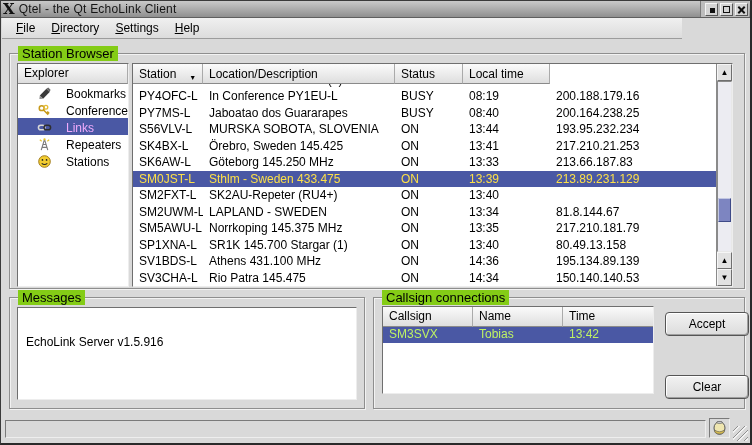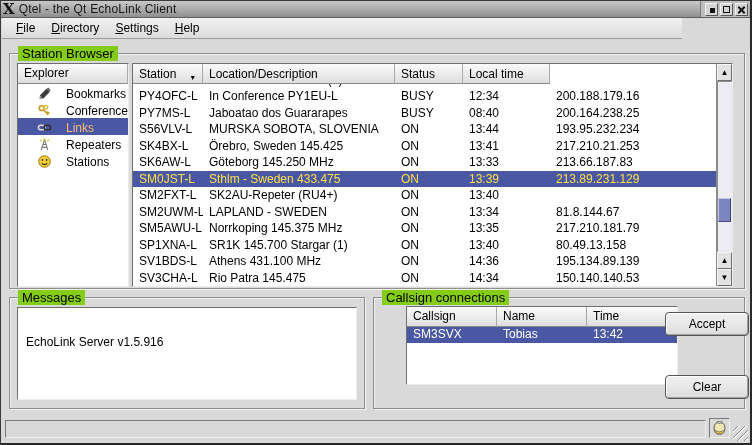--- a/index.html
+++ b/index.html
@@ -39,21 +39,21 @@
   .gb-label { position:absolute; top:-8px; left:8px; background:#84cc16; padding:0 4px; font-size:13px; }
 
   .sunken { border:1px solid; border-color:#6f6f6f #ededed #ededed #6f6f6f; background:#fff; }
 
   
   .explorer { position:absolute; left:16px; top:62px; width:112px; height:224px; overflow:hidden; }
   .hdrcell { background:linear-gradient(180deg,#fbfbfb,#dedede); border-bottom:1px solid #8a8a8a;
              border-right:1px solid #aaa; padding:2px 6px; height:20px; white-space:nowrap; overflow:hidden; }
   .exp-item { display:flex; align-items:flex-end; gap:14px; height:17px; padding-left:19px;
               white-space:nowrap; cursor:pointer; }
-  .exp-item.sel { background:#4a58a4; color:#fdba74; }
+  .exp-item.sel { background:#4a58a4; color:#f0abfc; }
   .exp-item svg { flex:0 0 auto; }
 
   
   .stationlist { position:absolute; left:131px; top:62px; width:601px; height:224px; display:flex; overflow:hidden; }
   .sl-main { flex:1 1 auto; display:flex; flex-direction:column; overflow:hidden; background:#fff; }
   .sl-header { display:grid; grid-template-columns:70px 192px 68px 87px minmax(0,1fr); height:20px; flex:0 0 auto; }
   .sl-header .hdrcell { display:flex; align-items:flex-end; gap:13px; }
   .sortarrow { font-size:7px; line-height:7px; }
   .row { display:grid; grid-template-columns:70px 192px 68px 87px minmax(0,1fr); height:16.5px;
          line-height:16px; cursor:default; }
@@ -70,25 +70,25 @@
   .strough { flex:1 1 auto; position:relative; border:1px solid; border-color:#8a8a8a #e8e8e8 #e8e8e8 #8a8a8a; }
   .sthumb { position:absolute; left:0; width:100%; top:116px; height:24px; background:#7d85c1;
             border:1px solid; border-color:#c2c7e2 #3e4a88 #3e4a88 #c2c7e2; cursor:grab; }
 
   
   .msgbox { position:absolute; left:16px; top:306px; width:340px; height:93px; padding:5px 8px;
             overflow:hidden; }
   .msgline { height:18px; line-height:18px; white-space:nowrap;margin-top:20px; }
 
   
-  .inctable { position:absolute; left:381px; top:305px; width:272px; height:79px; overflow:hidden; background:#fff;margin-left:24px; }
+  .inctable { position:absolute; left:381px; top:305px; width:272px; height:88px; overflow:hidden; background:#fff; }
   .inc-header { display:grid; grid-template-columns:90px 90px minmax(0,1fr); height:19px; }
   .inc-row { display:grid; grid-template-columns:90px 90px minmax(0,1fr); height:17px; line-height:17px; cursor:default; }
   .inc-row span { padding-left:6px; white-space:nowrap; }
-  .inc-row.sel { background:#4a58a4; color:#ffffff; }
+  .inc-row.sel { background:#4a58a4; color:#bef264; }
   .qbtn { position:absolute; left:664px; width:84px; height:24px; background:linear-gradient(180deg,#f2f2f2,#dcdcdc);
           border:1px solid #555; border-radius:4px; box-shadow:inset 1px 1px 0 #ffffff, inset -1px -1px 0 #9f9f9f;
           font-size:12px; text-align:center; line-height:22px; cursor:pointer; }
 
   
   .statusfield { position:absolute; left:4px; top:419px; width:701px; height:18px;
                  border:1px solid; border-color:#7a7a7a #eeeeee #eeeeee #7a7a7a; background:#d9d9d9; }
   .ledbox { position:absolute; left:708px; top:417px; width:21px; height:20px;
             border:1px solid; border-color:#7a7a7a #eeeeee #eeeeee #7a7a7a;
             display:flex; align-items:center; justify-content:center; }
@@ -189,21 +189,21 @@
           <span>Rio de Janeiro RJ BR (2)</span>
           <span>ON</span>
           <span>08:36</span>
           <span>200.175.146.205</span>
         </div>
       </div>
       <div class="row">
           <span>PY4OFC-L</span>
           <span>In Conference PY1EU-L</span>
           <span>BUSY</span>
-          <span>12:34</span>
+          <span>08:19</span>
           <span>200.188.179.16</span>
         </div>
       <div class="row">
           <span>PY7MS-L</span>
           <span>Jaboatao dos Guararapes</span>
           <span>BUSY</span>
           <span>08:40</span>
           <span>200.164.238.25</span>
         </div>
       <div class="row">

